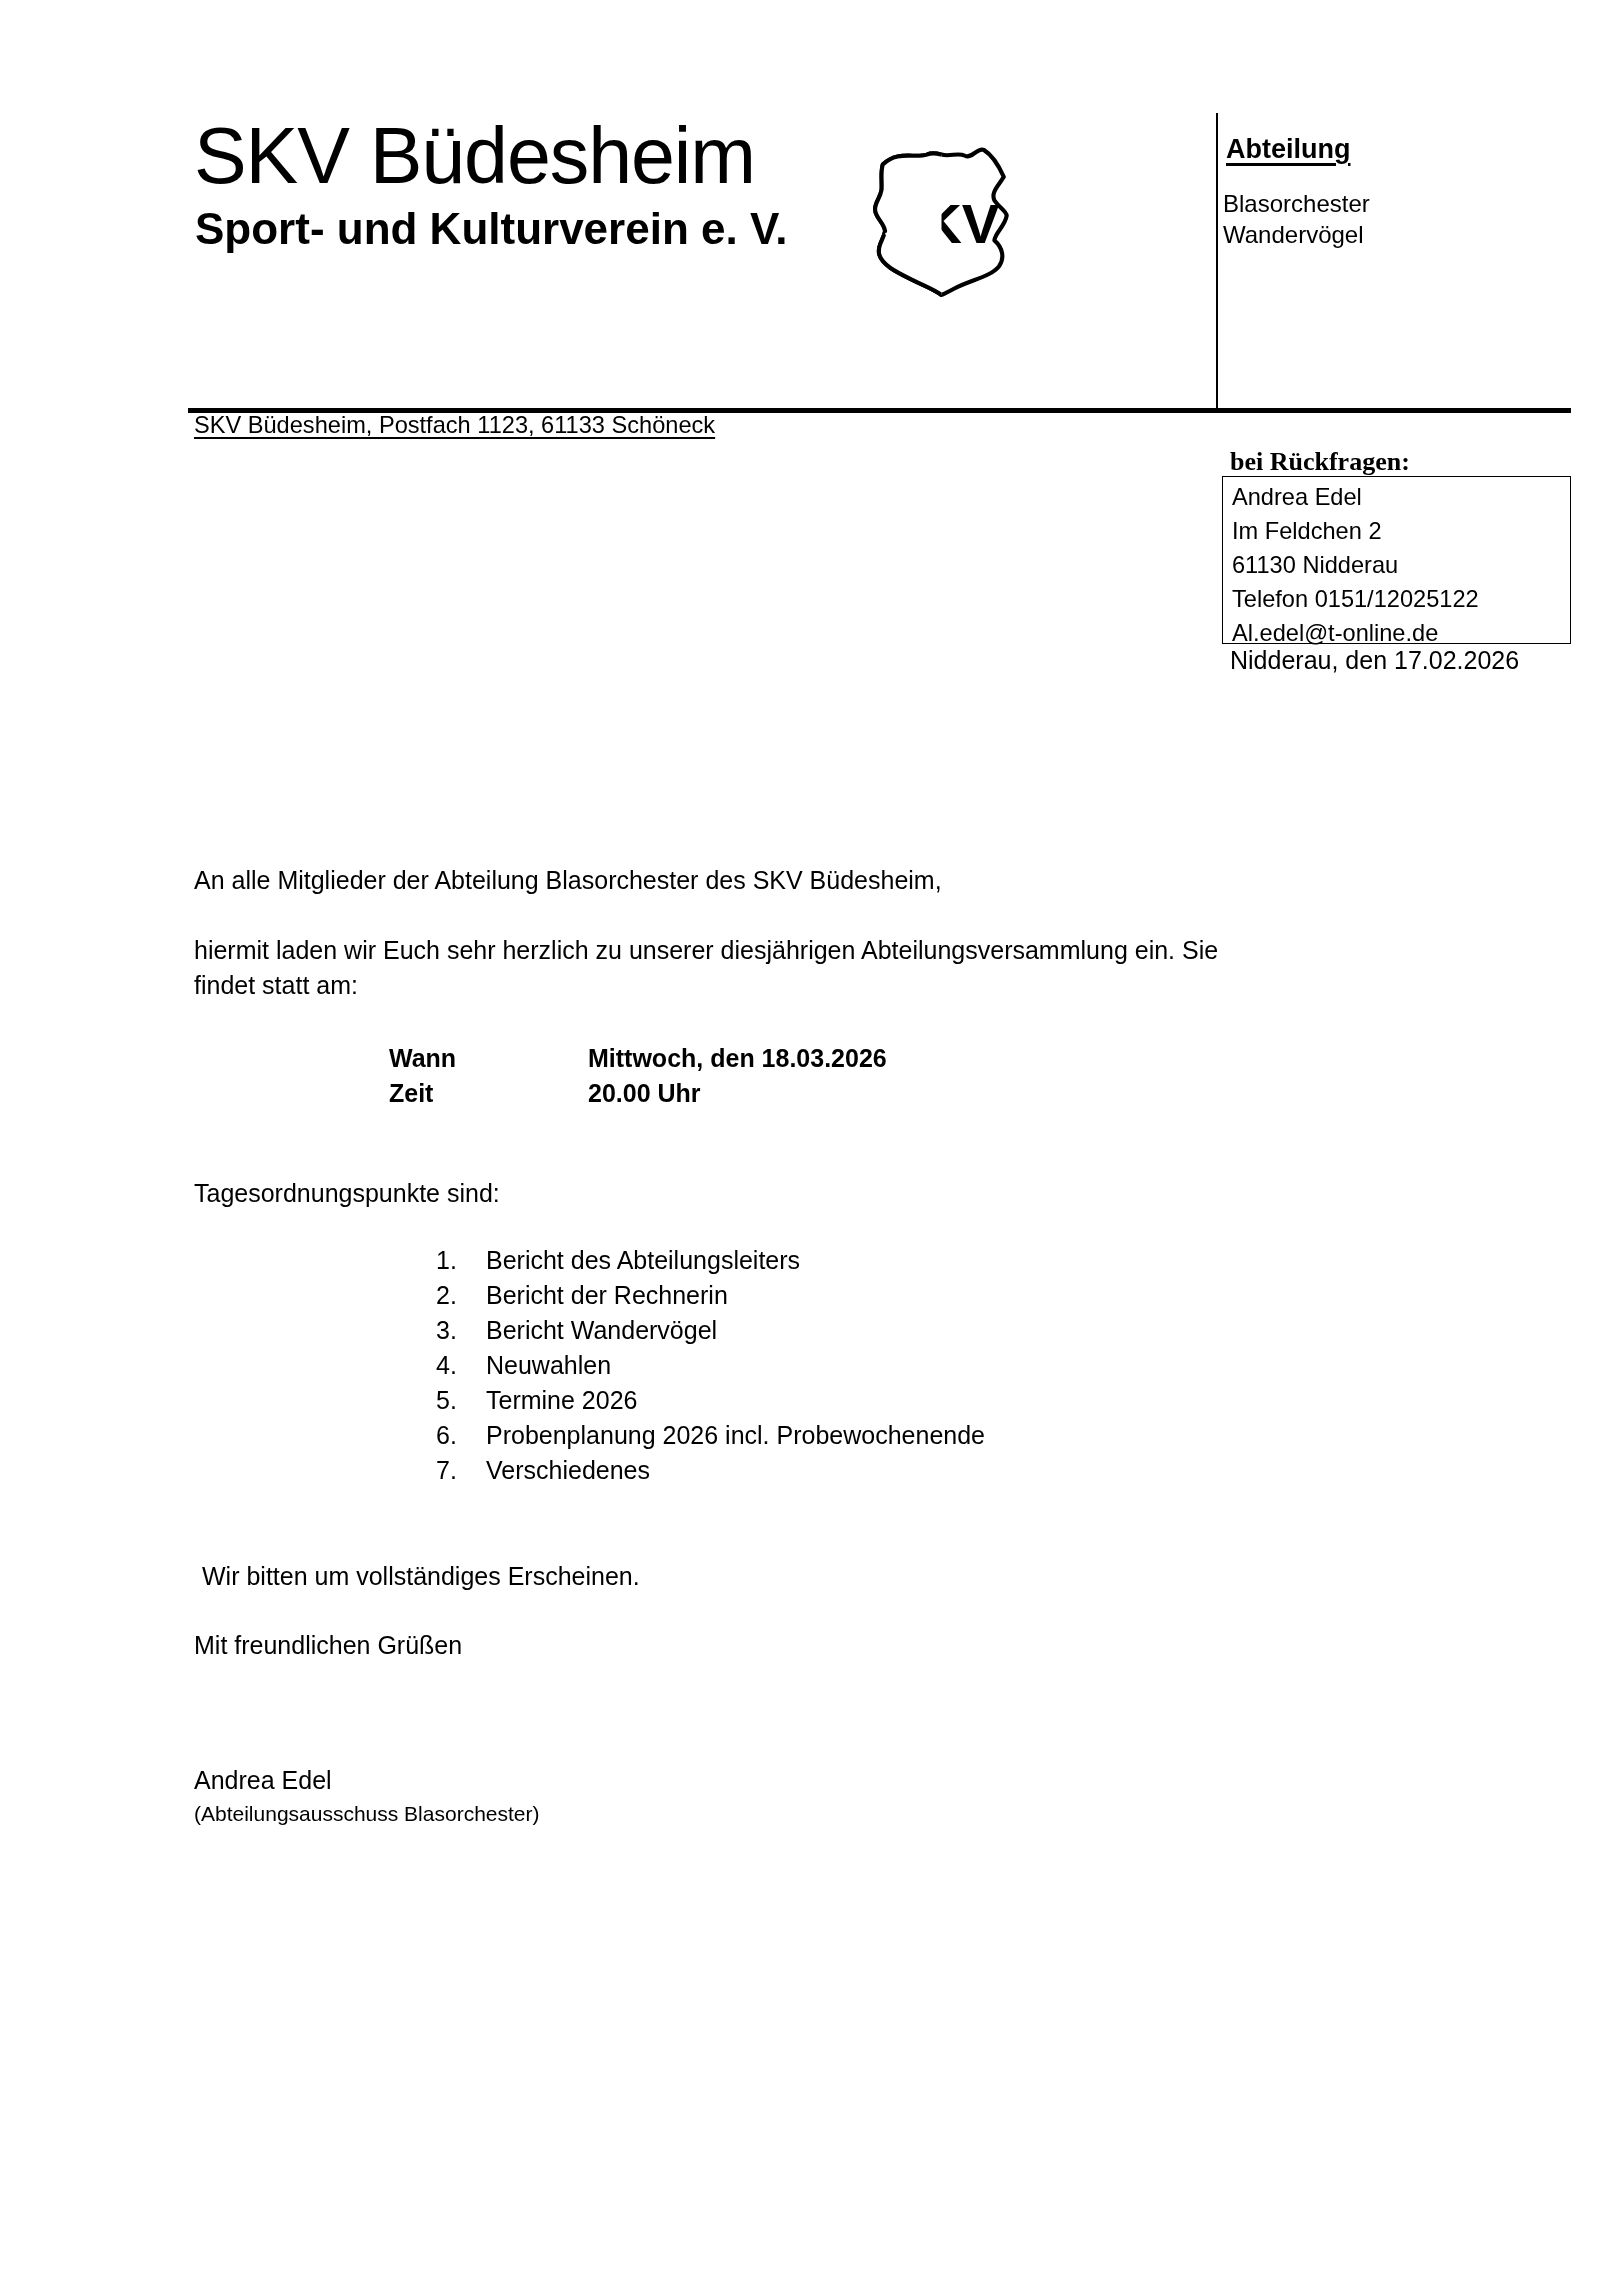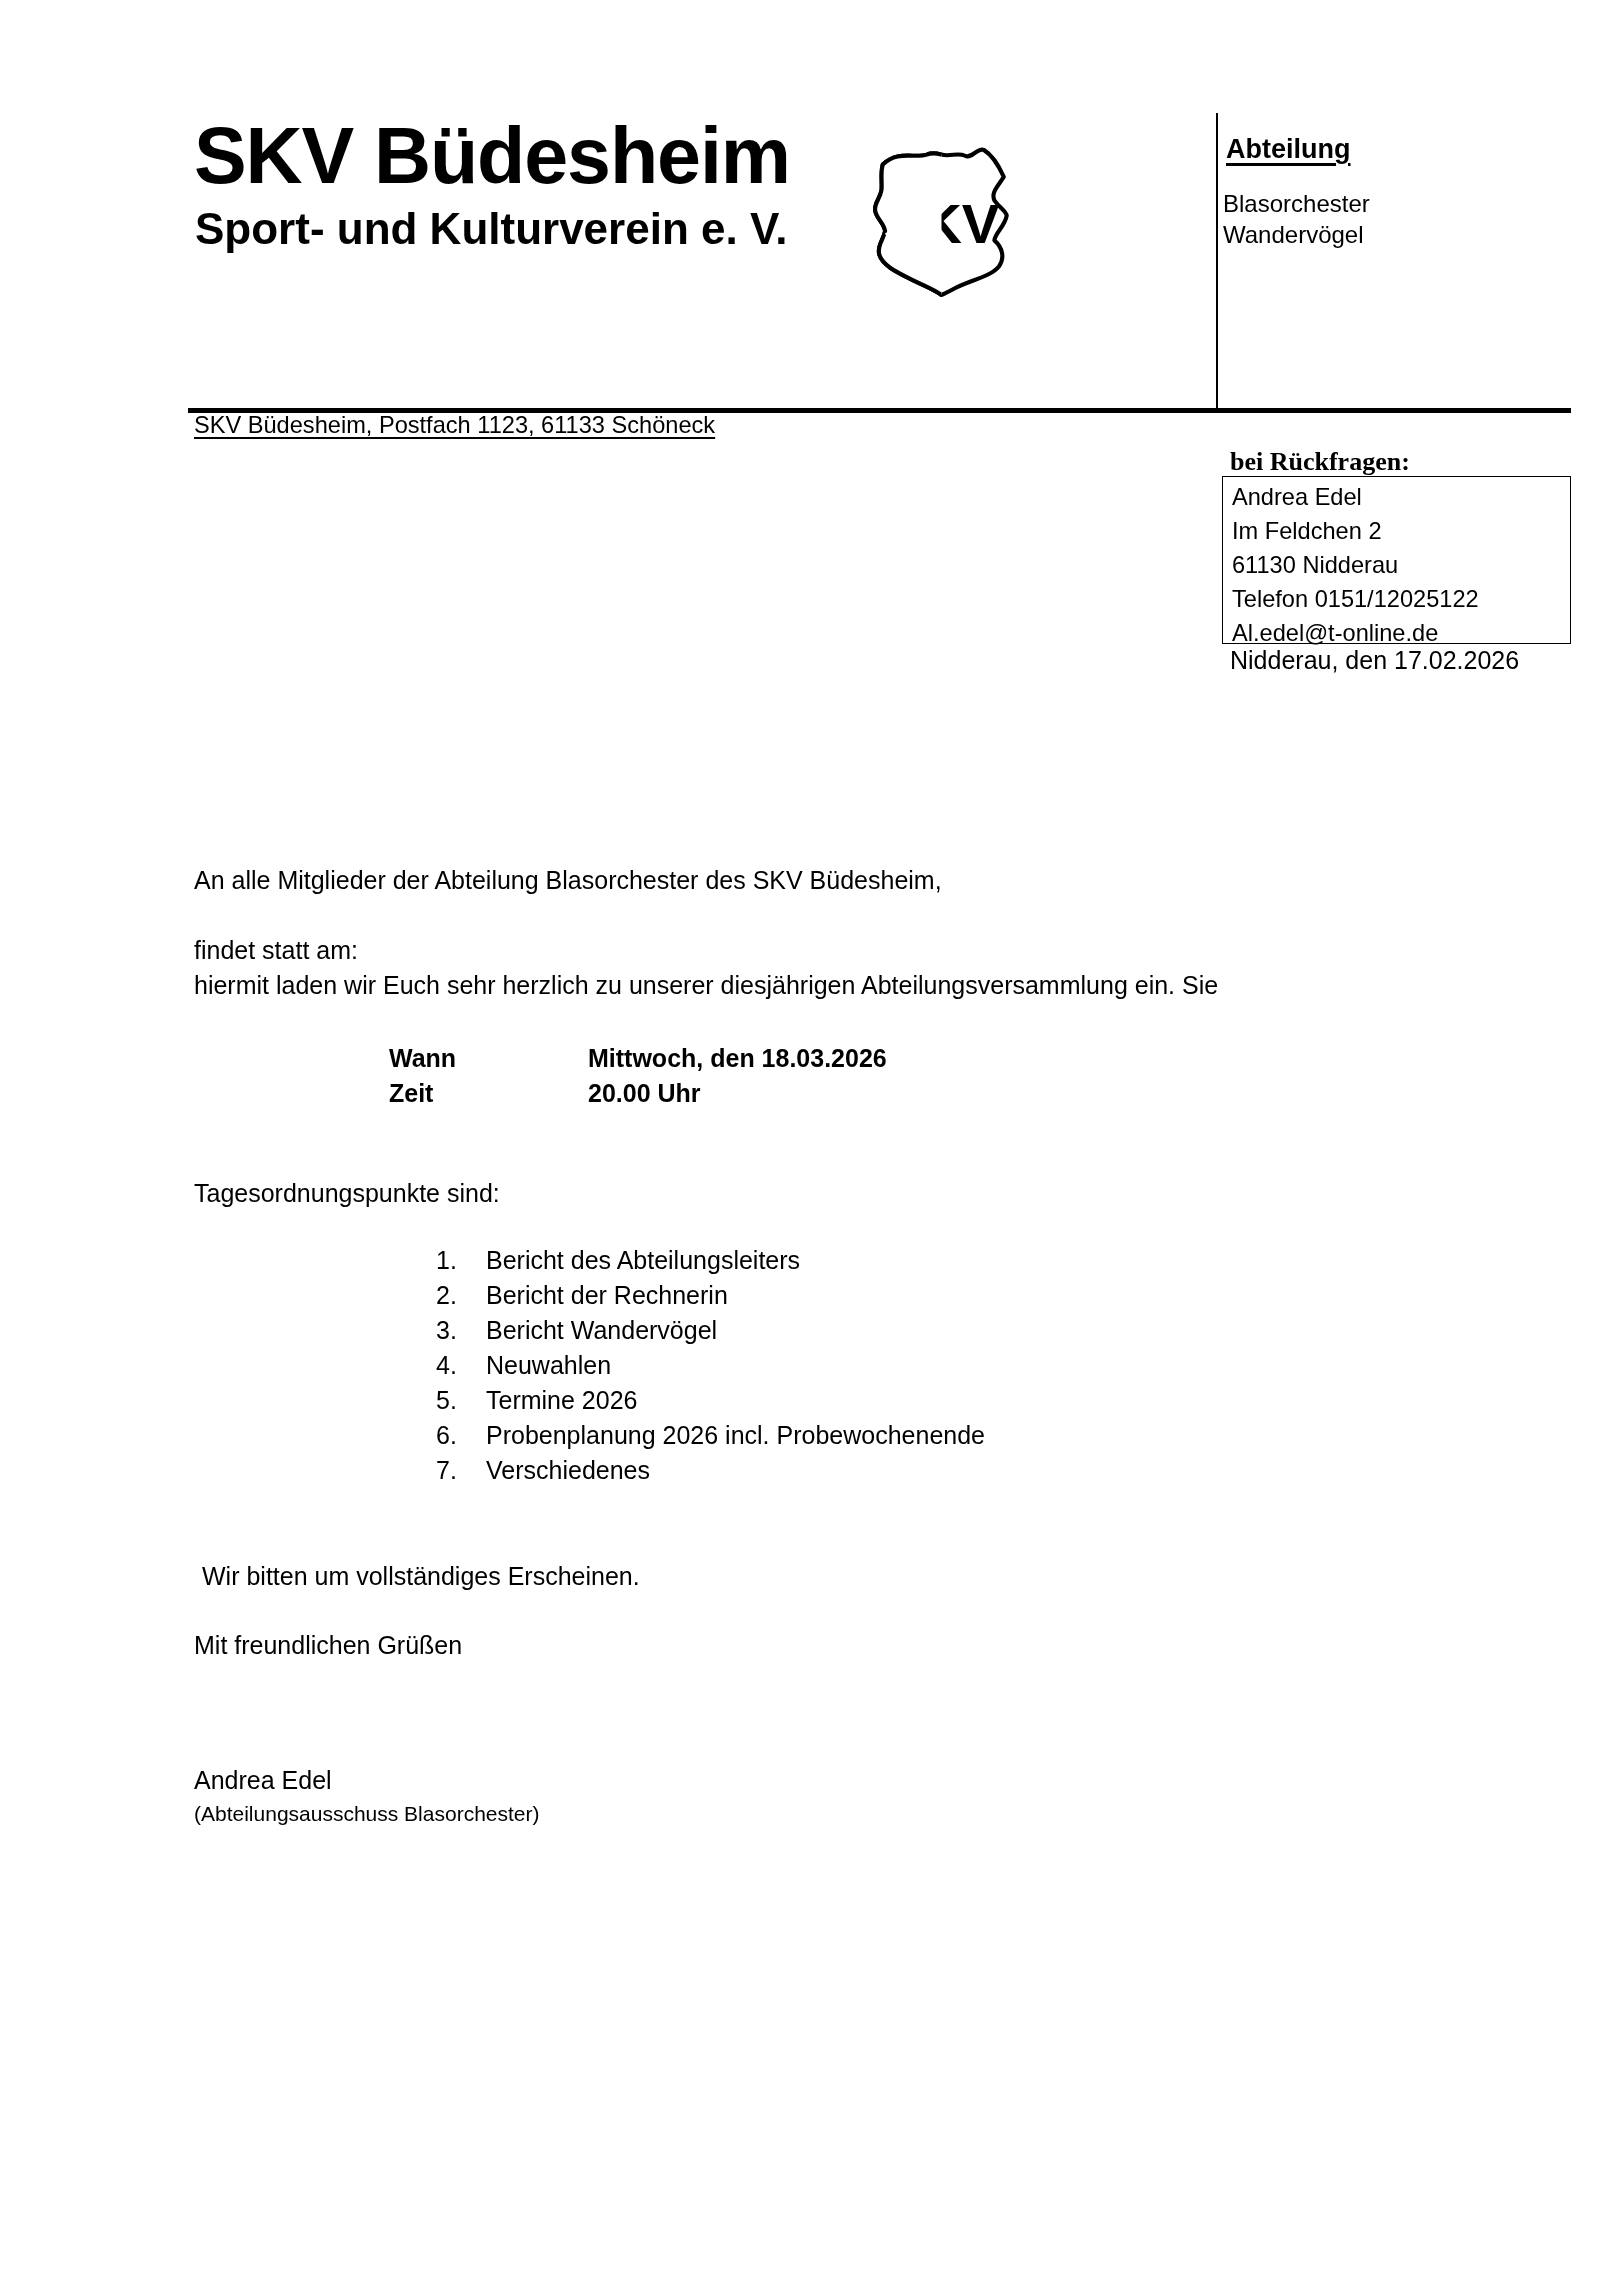--- a/index.html
+++ b/index.html
@@ -8,21 +8,21 @@
     width:1623px;height:2295px;
     background:#ffffff;
     color:#000;
     font-family:"Liberation Sans","DejaVu Sans",sans-serif;
     overflow:hidden;
   }
   .abs{position:absolute;}
   
   .org-name{
     left:194px;top:116px;
-    font-size:79px;font-weight:bold;letter-spacing:-1.1px;
+    font-size:79px;font-weight:normal;letter-spacing:-1.1px;
     white-space:nowrap;line-height:1;text-align:center;
   }
   .org-subtitle{
     left:195px;top:207px;
     font-size:44px;font-weight:bold;letter-spacing:0px;
     white-space:nowrap;line-height:1;
   }
   .logo-wrap{left:871px;top:132px;width:141px;height:165px;}
   .dept-divider{
     left:1216px;top:113px;width:2.2px;height:298px;background:#000;
@@ -137,22 +137,22 @@
       <div>Im Feldchen 2</div>
       <div>61130 Nidderau</div>
       <div>Telefon 0151/12025122</div>
       <div>Al.edel@t-online.de</div>
     </div>
   <div class="abs dateline">Nidderau, den 17.02.2026</div>
 
 
   <div class="abs salutation">An alle Mitglieder der Abteilung Blasorchester des SKV Büdesheim,</div>
   <div class="abs intro">
+    <div>hiermit laden wir Euch sehr herzlich zu unserer diesjährigen Abteilungsversammlung ein. Sie</div>
     <div>findet statt am:</div>
-    <div>hiermit laden wir Euch sehr herzlich zu unserer diesjährigen Abteilungsversammlung ein. Sie</div>
   </div>
 
   <div class="abs details">
 
       <div class="row">
         <span class="lbl">Wann</span>
         <span>Mittwoch, den 18.03.2026</span>
       </div>
 
 

